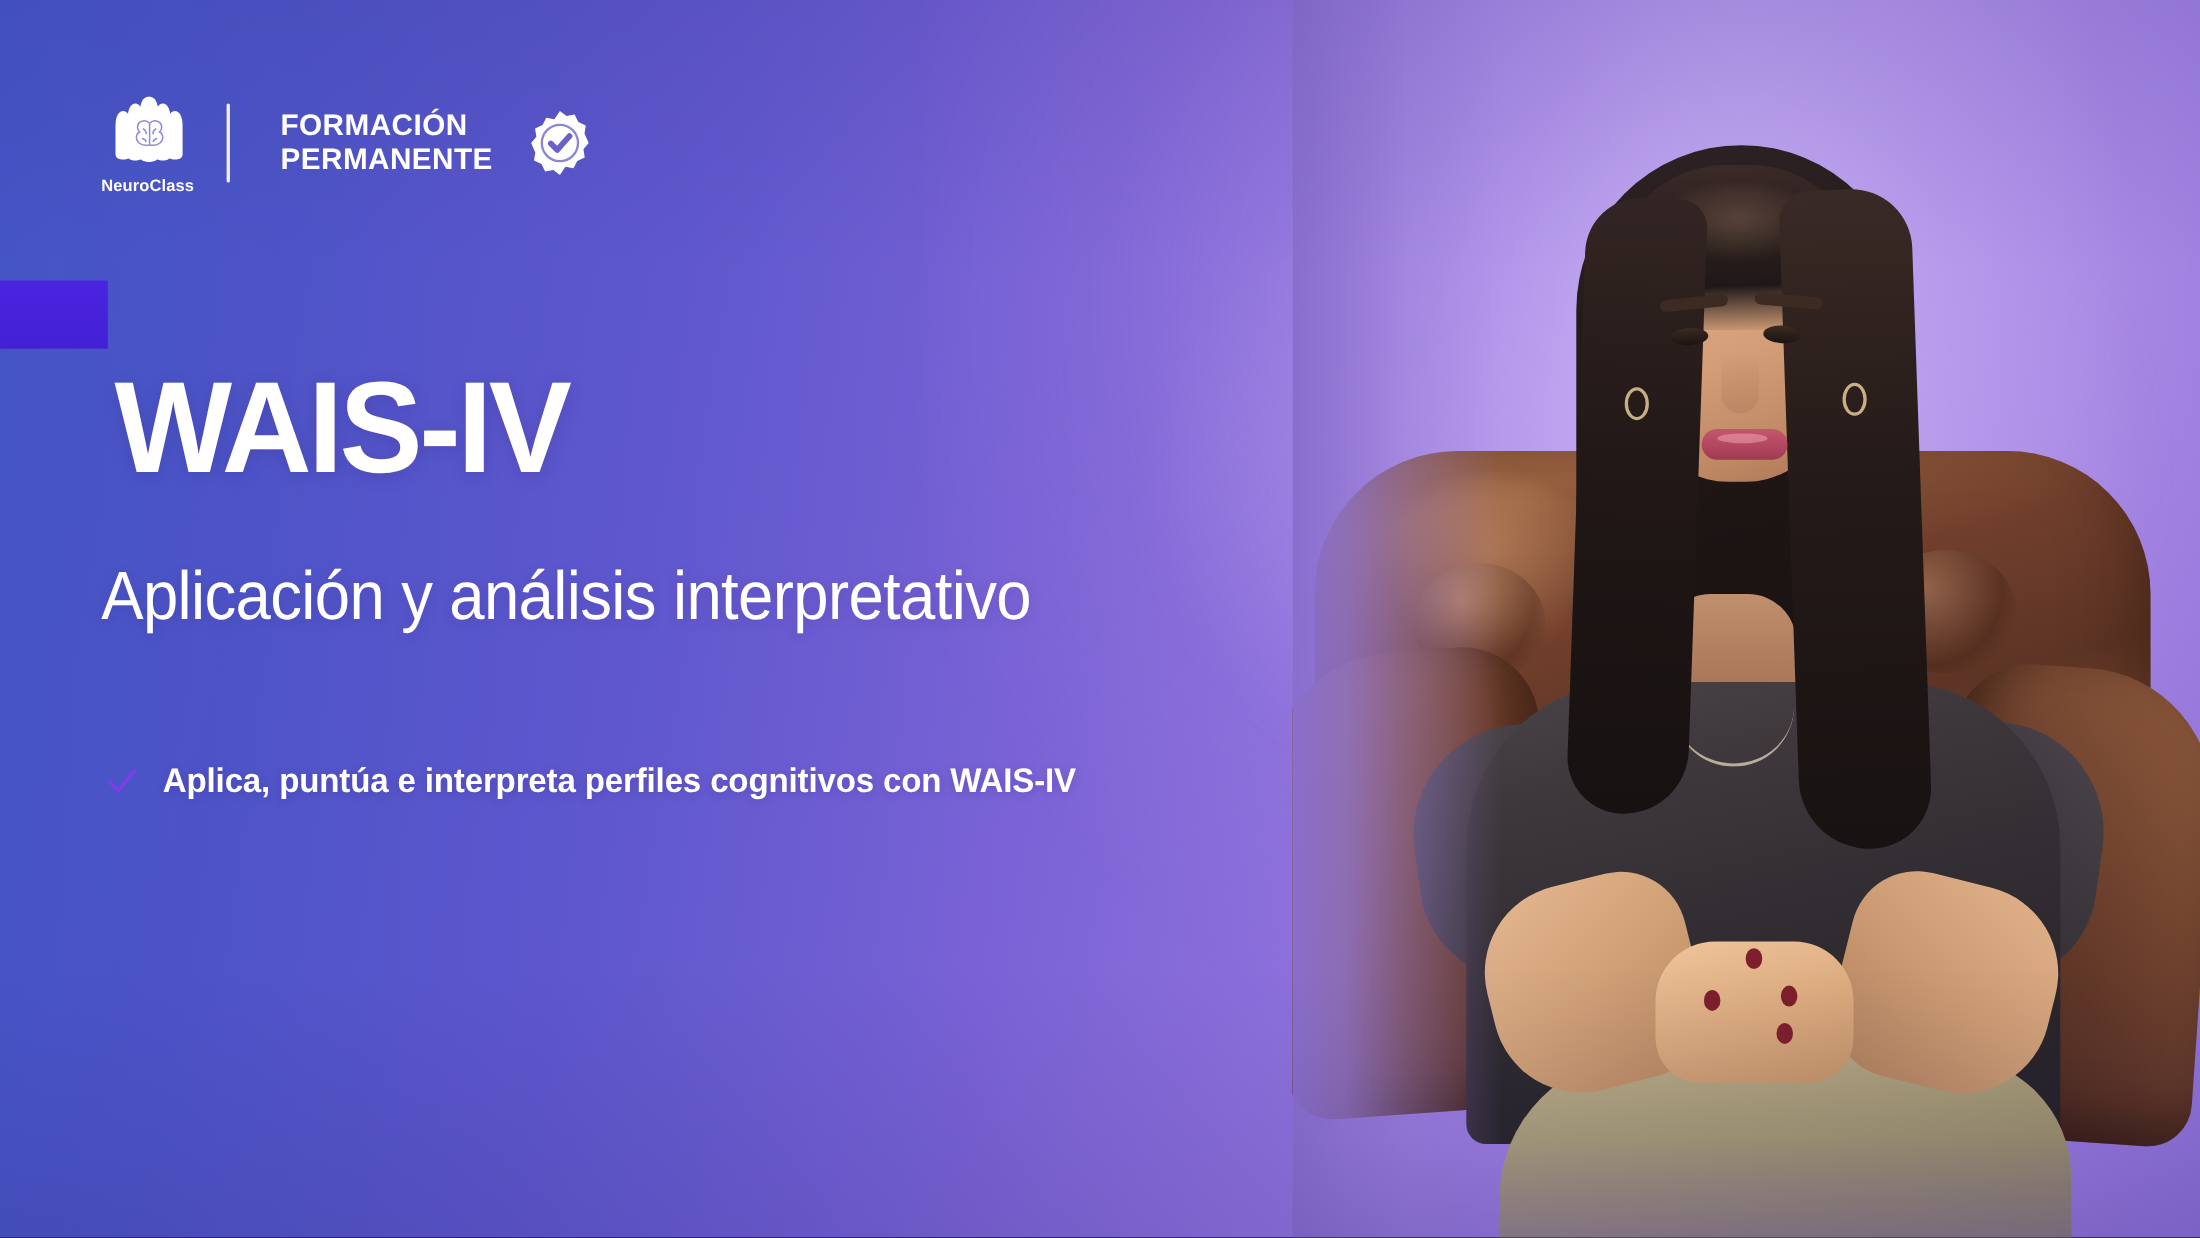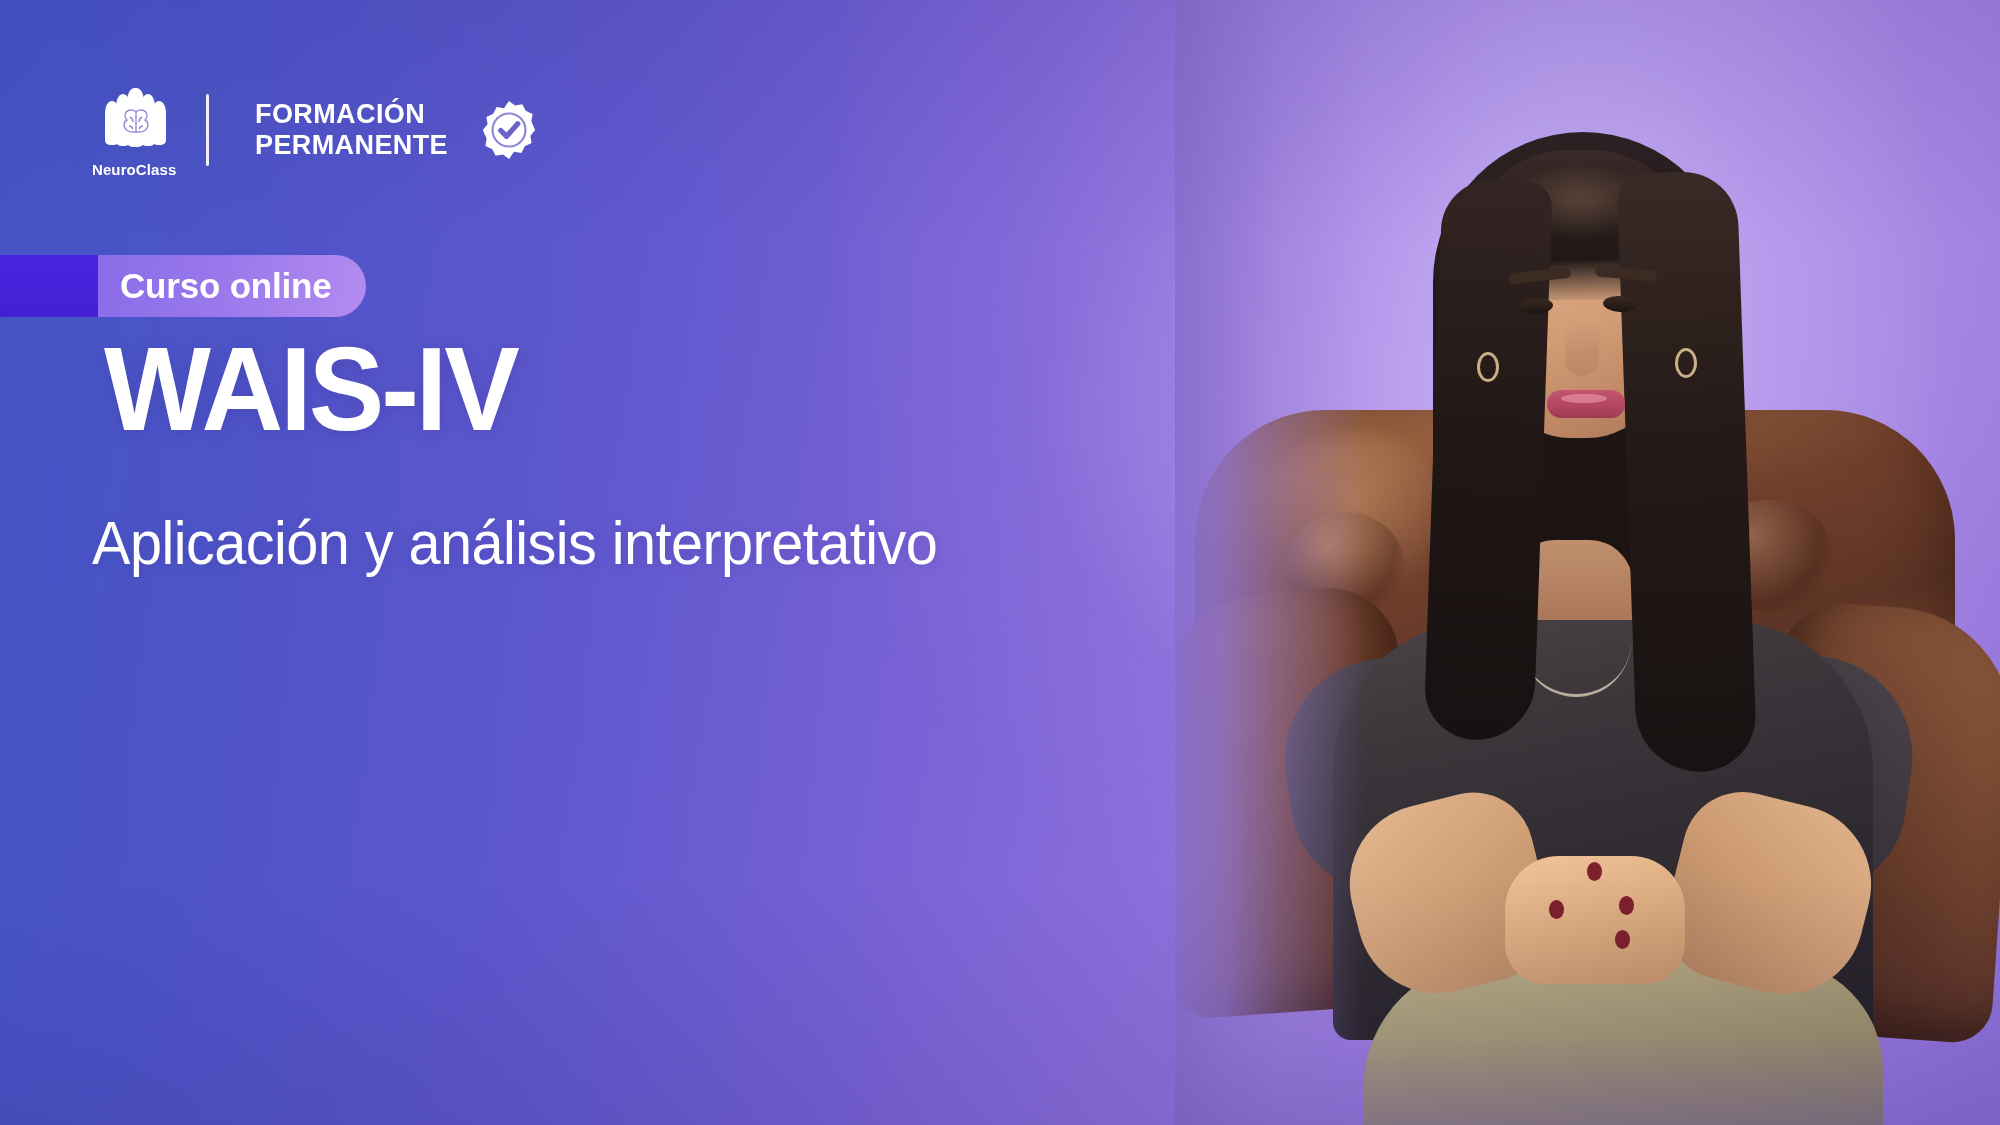--- a/index.html
+++ b/index.html
@@ -511,27 +511,32 @@
     <div class="badge">
       <svg viewBox="0 0 64 64" width="62" height="62" aria-hidden="true">
         <path fill="#ffffff" d="M32 2l6.2 4.6 7.6-1.3 3.5 6.9 7 3.3-1.2 7.6L59 32l-4.9 5.9 1.2 7.6-7 3.3-3.5 6.9-7.6-1.3L32 62l-6.2-4.6-7.6 1.3-3.5-6.9-7-3.3 1.2-7.6L5 32l4.9-5.9-1.2-7.6 7-3.3 3.5-6.9 7.6 1.3z"></path>
         <circle cx="32" cy="32" r="17" fill="none" stroke="#8b86d8" stroke-width="2.2"></circle>
         <path d="M23.5 32.5l6 6 11.5-13" fill="none" stroke="#6b62c9" stroke-width="5.4" stroke-linecap="round" stroke-linejoin="round"></path>
       </svg>
     </div>
   </div>
 
   <div class="pill-block"></div>
-  <div class="pill">
-    <span>Curso online</span>
-  </div>
 
   <div class="title">WAIS-IV</div>
   <div class="subtitle">Aplicación y análisis interpretativo</div>
 
   <div class="bullets">
 
+    <div class="bullet">
+      <span class="check">
+        <svg viewBox="0 0 30 30" width="30" height="30" aria-hidden="true">
+          <path d="M4 16l7.5 8L26 6" fill="none" stroke="#7b3fe4" stroke-width="3.2" stroke-linecap="round" stroke-linejoin="round"></path>
+        </svg>
+      </span>
+      <span class="bullet-text">Aplica, puntúa e interpreta perfiles cognitivos con WAIS-IV</span>
+    </div>
 
 
 
   </div>
 
 </div>
 
 </body></html>

